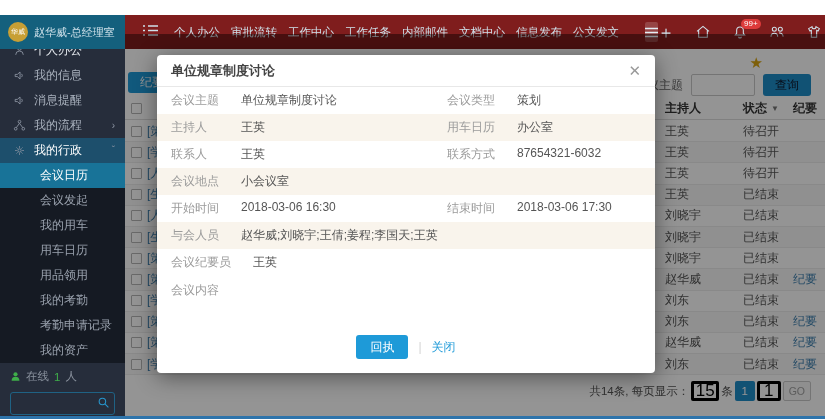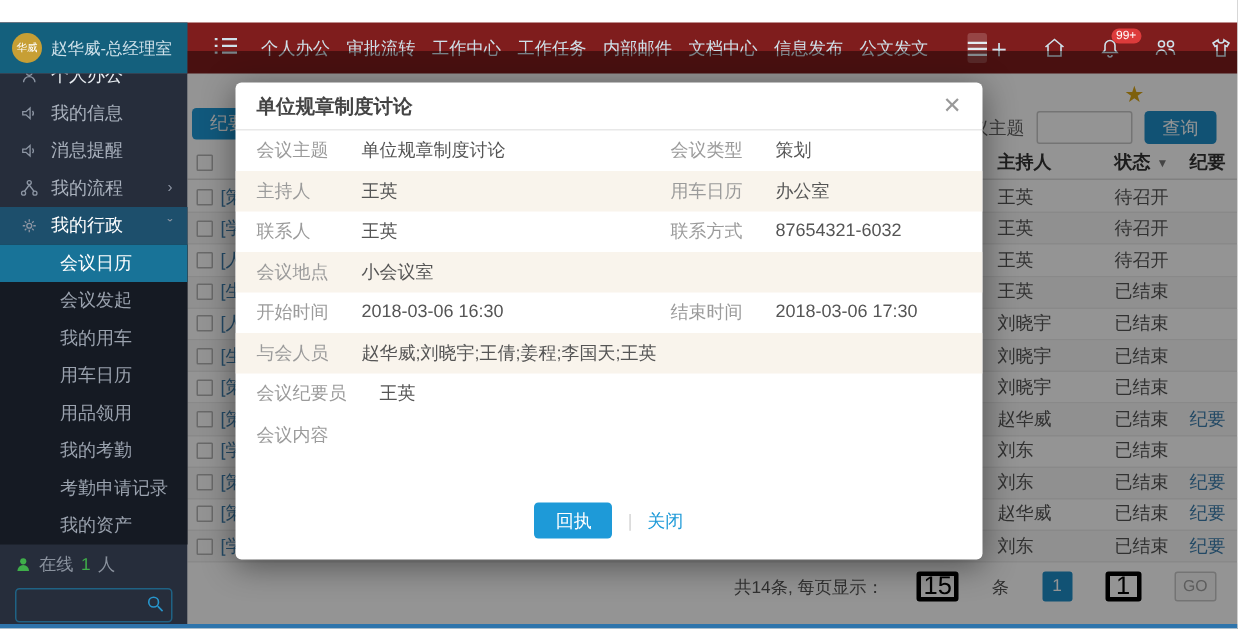--- a/index.html
+++ b/index.html
@@ -56,39 +56,39 @@
          border:1px solid #9fc4d8; border-radius:3px 3px 0 0; background:#fdfdfd; color:#1d6f9a; cursor:pointer; }
   .tab svg { stroke:#1d6f9a; fill:none; stroke-width:1.5; }
   .tab.active { background:#14587a; border-color:#14587a; color:#fff; }
   .tab.active svg { stroke:#fff; }
   .fav-star { position:absolute; top:20px; right:62px; color:#d9a514; font-size:15px; cursor:pointer; }
   .btn-minutes { position:absolute; left:3px; top:38px; background:#1e9ad8; color:#fff; border:none;
                  border-radius:3px; height:21px; padding:0 12px; font-size:12px; cursor:pointer; }
   .search-row { position:absolute; top:40px; right:14px; display:flex; align-items:center; gap:8px; }
   .search-label { color:#666; font-size:12px; }
   .search-input { width:64px; height:22px; border:1px solid #c9c9c9; border-radius:2px; padding:0 4px; font-size:12px; }
-  .btn-query { background:#1e8dc8; color:#ffffff; border:none; border-radius:3px; height:22px;
+  .btn-query { background:#1e8dc8; color:#0f172a; border:none; border-radius:3px; height:22px;
                padding:0 12px; font-size:12px; cursor:pointer; }
 
   .thead { position:absolute; left:0; top:64px; width:700px; height:22px; border-bottom:1px solid #ddd;
            font-weight:bold; color:#333; }
   .tbody { position:absolute; left:0; top:87px; width:700px; }
   .trow { position:relative; height:21.2px; border-bottom:1px solid #ededed; }
   .trow:nth-child(even) { background:#f8f8f8; }
   .tcell { position:absolute; top:0; height:100%; display:flex; align-items:center; font-size:12px; color:#555; white-space:nowrap; }
   .c-check { left:6px; }
   .c-subject { left:22px; color:#3d7fae; cursor:pointer; }
   .c-host { left:540px; }
   .c-status { left:618px; }
   .c-minutes { left:668px; color:#3d7fae; cursor:pointer; }
   .thead .tcell { font-weight:bold; color:#333; }
   .checkbox { width:11px; height:11px; border:1px solid #b5b5b5; border-radius:1px; background:#fff; cursor:pointer; }
   .sort-arrow { font-size:8px; color:#777; margin-left:4px; }
 
-  .pager { position:absolute; right:14px; top:347px; display:flex; align-items:center; gap:22px;
+  .pager { position:absolute; right:14px; top:347px; display:flex; align-items:center; gap:2px;
            font-size:11.5px; color:#555; }
   .pg-input { width:28px; height:20px; border:3px solid #000000; text-align:center; font-size:17px; border-radius:2px; }
   .pg-page { width:20px; height:20px; background:#1e8dc8; color:#fff; display:flex; align-items:center;
              justify-content:center; border-radius:2px; cursor:pointer; }
   .pg-go { height:20px; padding:0 5px; border:1px solid #c9c9c9; background:#f6f6f6; color:#a0a0a0;
            border-radius:2px; font-size:10.5px; display:flex; align-items:center; cursor:pointer; }
 
   
   .overlay { position:absolute; left:125px; top:34px; width:700px; height:382px;
              background:rgba(0,0,0,.42); z-index:5; }

